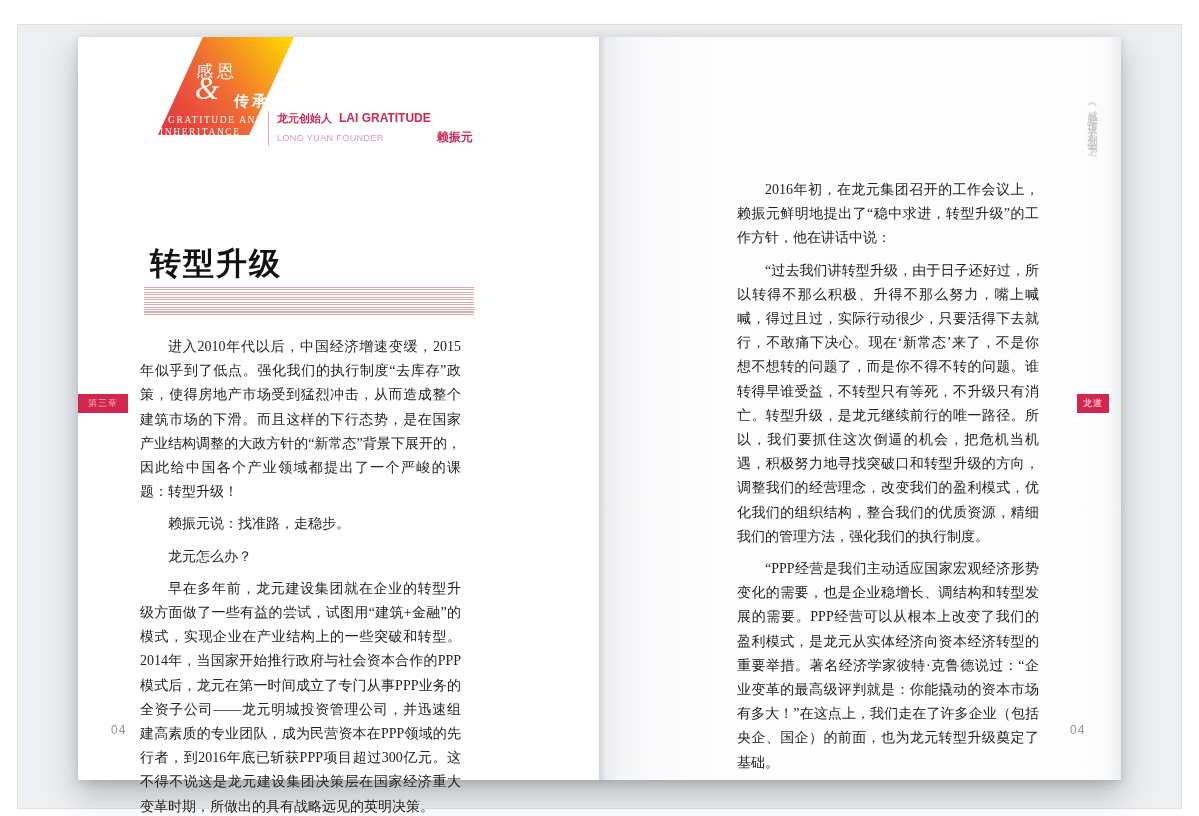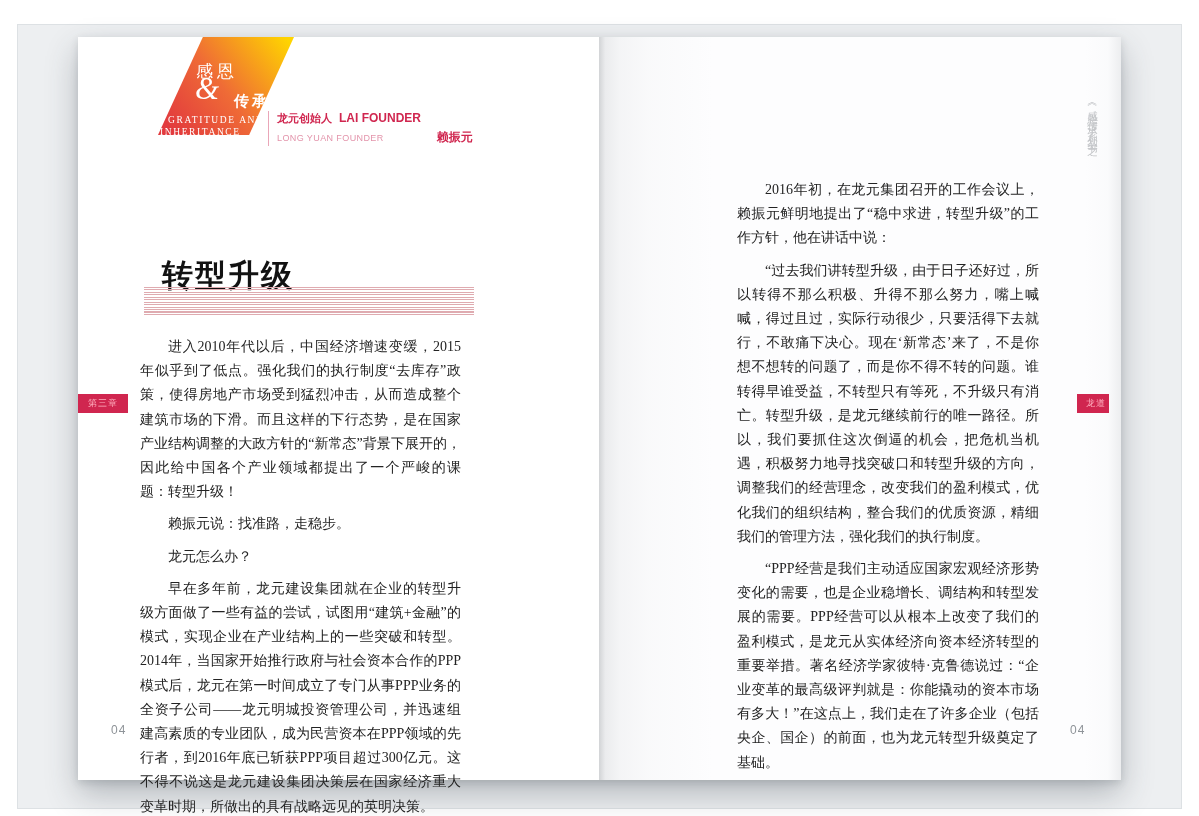--- a/index.html
+++ b/index.html
@@ -65,21 +65,21 @@
   .body-text p{margin:8px;text-indent:2em;}
   .body-left{left:54px;top:290px;width:337px;}
   .body-right{left:130px;top:133px;width:318px;}
   
   .tab{
     position:absolute;top:357px;height:19px;line-height:19px;
     background:var(--accent,#d5234d);color:#ffaebe;font-size:9px;
     box-sizing:border-box;letter-spacing:1px;
   }
   .tab-left{left:0;width:50px;text-align:right;padding-right:10px;}
-  .tab-right{left:478px;right:12px;text-align:center;padding-left:6px;}
+  .tab-right{left:478px;right:12px;text-align:left;padding-left:6px;font-weight:bold;}
   .side-caption{
     position:absolute;left:486px;top:62px;
     writing-mode:vertical-rl;
     font-size:10.5px;color:#c3c5c8;letter-spacing:3.5px;
   }
   .pagenum{
     position:absolute;top:686px;font-size:12px;color:#8e9398;letter-spacing:1px;
     font-family:"Liberation Sans","DejaVu Sans",sans-serif;
   }
   .pagenum-left{left:33px;}
@@ -98,31 +98,31 @@
       <span class="logo-cn1">感恩</span>
       <span class="logo-amp">&amp;</span>
       <span class="logo-cn2">传承</span>
       <span class="logo-en1">GRATITUDE AND</span>
       <span class="logo-en2">INHERITANCE</span>
     </div>
 
     <div class="founder">
       <div class="row">
         <span class="cn-strong">龙元创始人</span>
-        <span class="en-strong">LAI FOUNDER</span>
+        <span class="en-strong">LAI GRATITUDE</span>
       </div>
       <div class="row">
         <span class="en-light">LONG YUAN FOUNDER</span>
         <span class="cn-name">赖振元</span>
       </div>
     </div>
 
     <div class="tab tab-left">第三章</div>
 
-    <h1 class="chapter-title" style="margin:16px">转型升级</h1>
+    <h1 class="chapter-title" style="margin:4px">转型升级</h1>
 
     <div class="stripes"></div>
 
     <div class="body-text body-left">
         <p>进入2010年代以后，中国经济增速变缓，2015年似乎到了低点。强化我们的执行制度“去库存”政策，使得房地产市场受到猛烈冲击，从而造成整个建筑市场的下滑。而且这样的下行态势，是在国家产业结构调整的大政方针的“新常态”背景下展开的，因此给中国各个产业领域都提出了一个严峻的课题：转型升级！</p>
         <p>赖振元说：找准路，走稳步。</p>
         <p>龙元怎么办？</p>
         <p>早在多年前，龙元建设集团就在企业的转型升级方面做了一些有益的尝试，试图用“建筑+金融”的模式，实现企业在产业结构上的一些突破和转型。2014年，当国家开始推行政府与社会资本合作的PPP模式后，龙元在第一时间成立了专门从事PPP业务的全资子公司——龙元明城投资管理公司，并迅速组建高素质的专业团队，成为民营资本在PPP领域的先行者，到2016年底已斩获PPP项目超过300亿元。这不得不说这是龙元建设集团决策层在国家经济重大变革时期，所做出的具有战略远见的英明决策。</p>
       </div>
 

